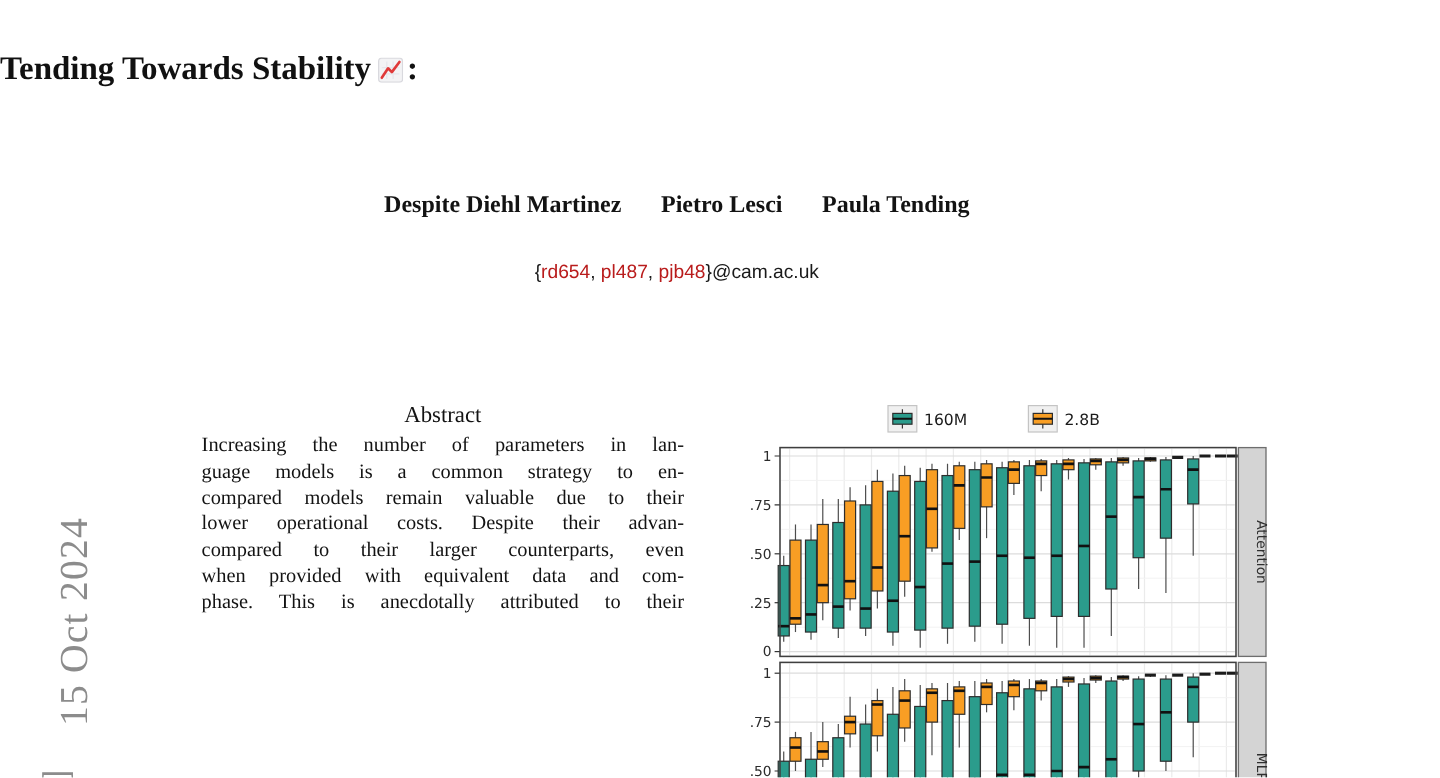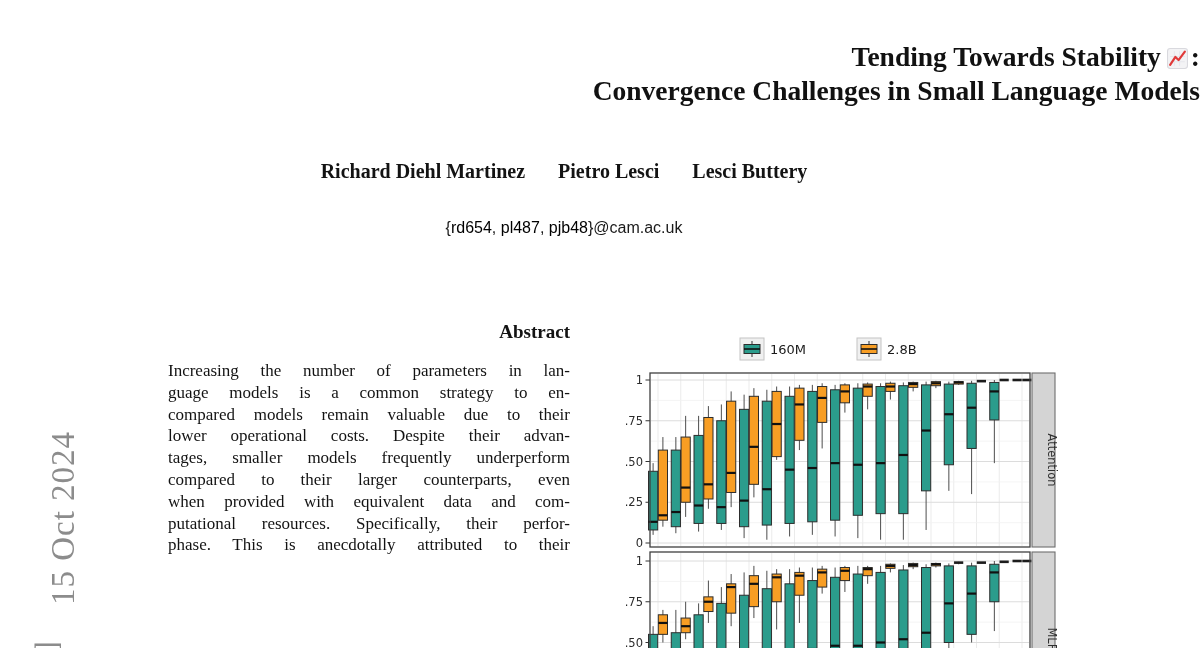--- a/index.html
+++ b/index.html
@@ -5,73 +5,70 @@
   html,body{margin:0;padding:0}
   body{width:1200px;height:648px;overflow:hidden;background:#ffffff;
        font-family:"Liberation Serif",serif;color:#131313;position:relative}
   .page{position:absolute;inset:0}
   .watermark{position:absolute;left:63px;top:518px;
        transform:translate(-50%,-50%) rotate(-90deg);
        font-size:33px;color:#8c8c8c;letter-spacing:1px;white-space:nowrap}
   .watermark2{position:absolute;left:47px;top:688px;
        transform:translate(-50%,-50%) rotate(-90deg);
        font-size:31px;color:#8c8c8c;white-space:nowrap}
-  .title{position:absolute;left:0;top:40px;width:1200px;text-align:right;
+  .title{position:absolute;left:0;top:40px;width:1200px;text-align:left;
        font-weight:bold;font-size:27.5px;line-height:34px;color:#111}
   .emoji{display:inline-block;vertical-align:-3px;margin:0 3px 0 6px;line-height:0}
   .authors{position:absolute;left:564px;top:160px;transform:translateX(-50%);
        white-space:nowrap;font-weight:bold;font-size:20px}
   .an{margin:0 14px}
   .affil{position:absolute;left:564px;top:192px;transform:translateX(-50%);font-size:19px}
   .email{position:absolute;left:564px;top:219px;transform:translateX(-50%);
        font-family:"Liberation Sans",sans-serif;font-size:16px;color:#1a1a1a}
-  .lnk{color:#000000}
-  .abs-head{position:absolute;left:168px;top:321px;width:402px;text-align:right;
-       font-weight:bold;font-size:19px}
+  .lnk{color:#b91c1c}
+  .abs-head{position:absolute;left:168px;top:336px;width:402px;text-align:center;
+       font-weight:normal;font-size:19px}
   .abs-body{position:absolute;left:168px;top:360px;width:402px;
        font-size:17px;line-height:21.8px}
   .abs-line{text-align:justify;text-align-last:justify}
   #chart-svg{position:absolute;left:610px;top:335px}
 </style>
 </head>
 <body>
 
 <div class="page">
 
   <div class="watermark">15 Oct 2024</div>
   <div class="watermark2">[cs.CL]</div>
 
   <div class="title">
     <div><span>Tending Towards Stability</span><span class="emoji"><svg width="21" height="21" viewBox="0 0 20 20">
             <rect x="0.5" y="0.5" width="19" height="19" rx="2.5" fill="#f3f3f5" stroke="#d9d9de"></rect>
             <path d="M3 8 H17 M3 13 H17 M7 3 V17 M12 3 V17" stroke="#e6e6ec" stroke-width="1" fill="none"></path>
             <path d="M3 16 L8 8.5 L11 11.5 L17 3.5" stroke="#e03a3a" stroke-width="2.1" fill="none" stroke-linecap="round" stroke-linejoin="round"></path>
           </svg></span><span>:</span></div>
-    <div>Convergence Challenges in Small Language Models</div>
   </div>
 
   <div class="authors">
-    <span class="an">Richard Diehl Martinez</span>
+    <span class="an">Despite Diehl Martinez</span>
     <span class="an">Pietro Lesci</span>
-    <span class="an">Lesci Buttery</span>
+    <span class="an">Paula Tending</span>
   </div>
 
 
   <div class="email"><span>{</span><span class="lnk">rd654</span><span>, </span><span class="lnk">pl487</span><span>, </span><span class="lnk">pjb48</span><span>}@cam.ac.uk</span></div>
 
   <div class="abs-head">Abstract</div>
   <div class="abs-body">
       <div class="abs-line">Increasing the number of parameters in lan-</div>
       <div class="abs-line">guage models is a common strategy to en-</div>
       <div class="abs-line">compared models remain valuable due to their</div>
       <div class="abs-line">lower operational costs. Despite their advan-</div>
-      <div class="abs-line">tages, smaller models frequently underperform</div>
       <div class="abs-line">compared to their larger counterparts, even</div>
       <div class="abs-line">when provided with equivalent data and com-</div>
-      <div class="abs-line">putational resources. Specifically, their perfor-</div>
       <div class="abs-line">phase. This is anecdotally attributed to their</div>
     </div>
 
   <svg id="chart-svg" width="470" height="313">
       <rect x="40" y="38" width="380" height="174" fill="#ffffff"></rect>
       <line x1="48" y1="39" x2="48" y2="211" stroke="#ebebeb" stroke-width="1"></line>
       <line x1="70.75" y1="39" x2="70.75" y2="211" stroke="#ebebeb" stroke-width="1"></line>
       <line x1="93.5" y1="39" x2="93.5" y2="211" stroke="#ebebeb" stroke-width="1"></line>
       <line x1="116.25" y1="39" x2="116.25" y2="211" stroke="#ebebeb" stroke-width="1"></line>
       <line x1="139" y1="39" x2="139" y2="211" stroke="#ebebeb" stroke-width="1"></line>

